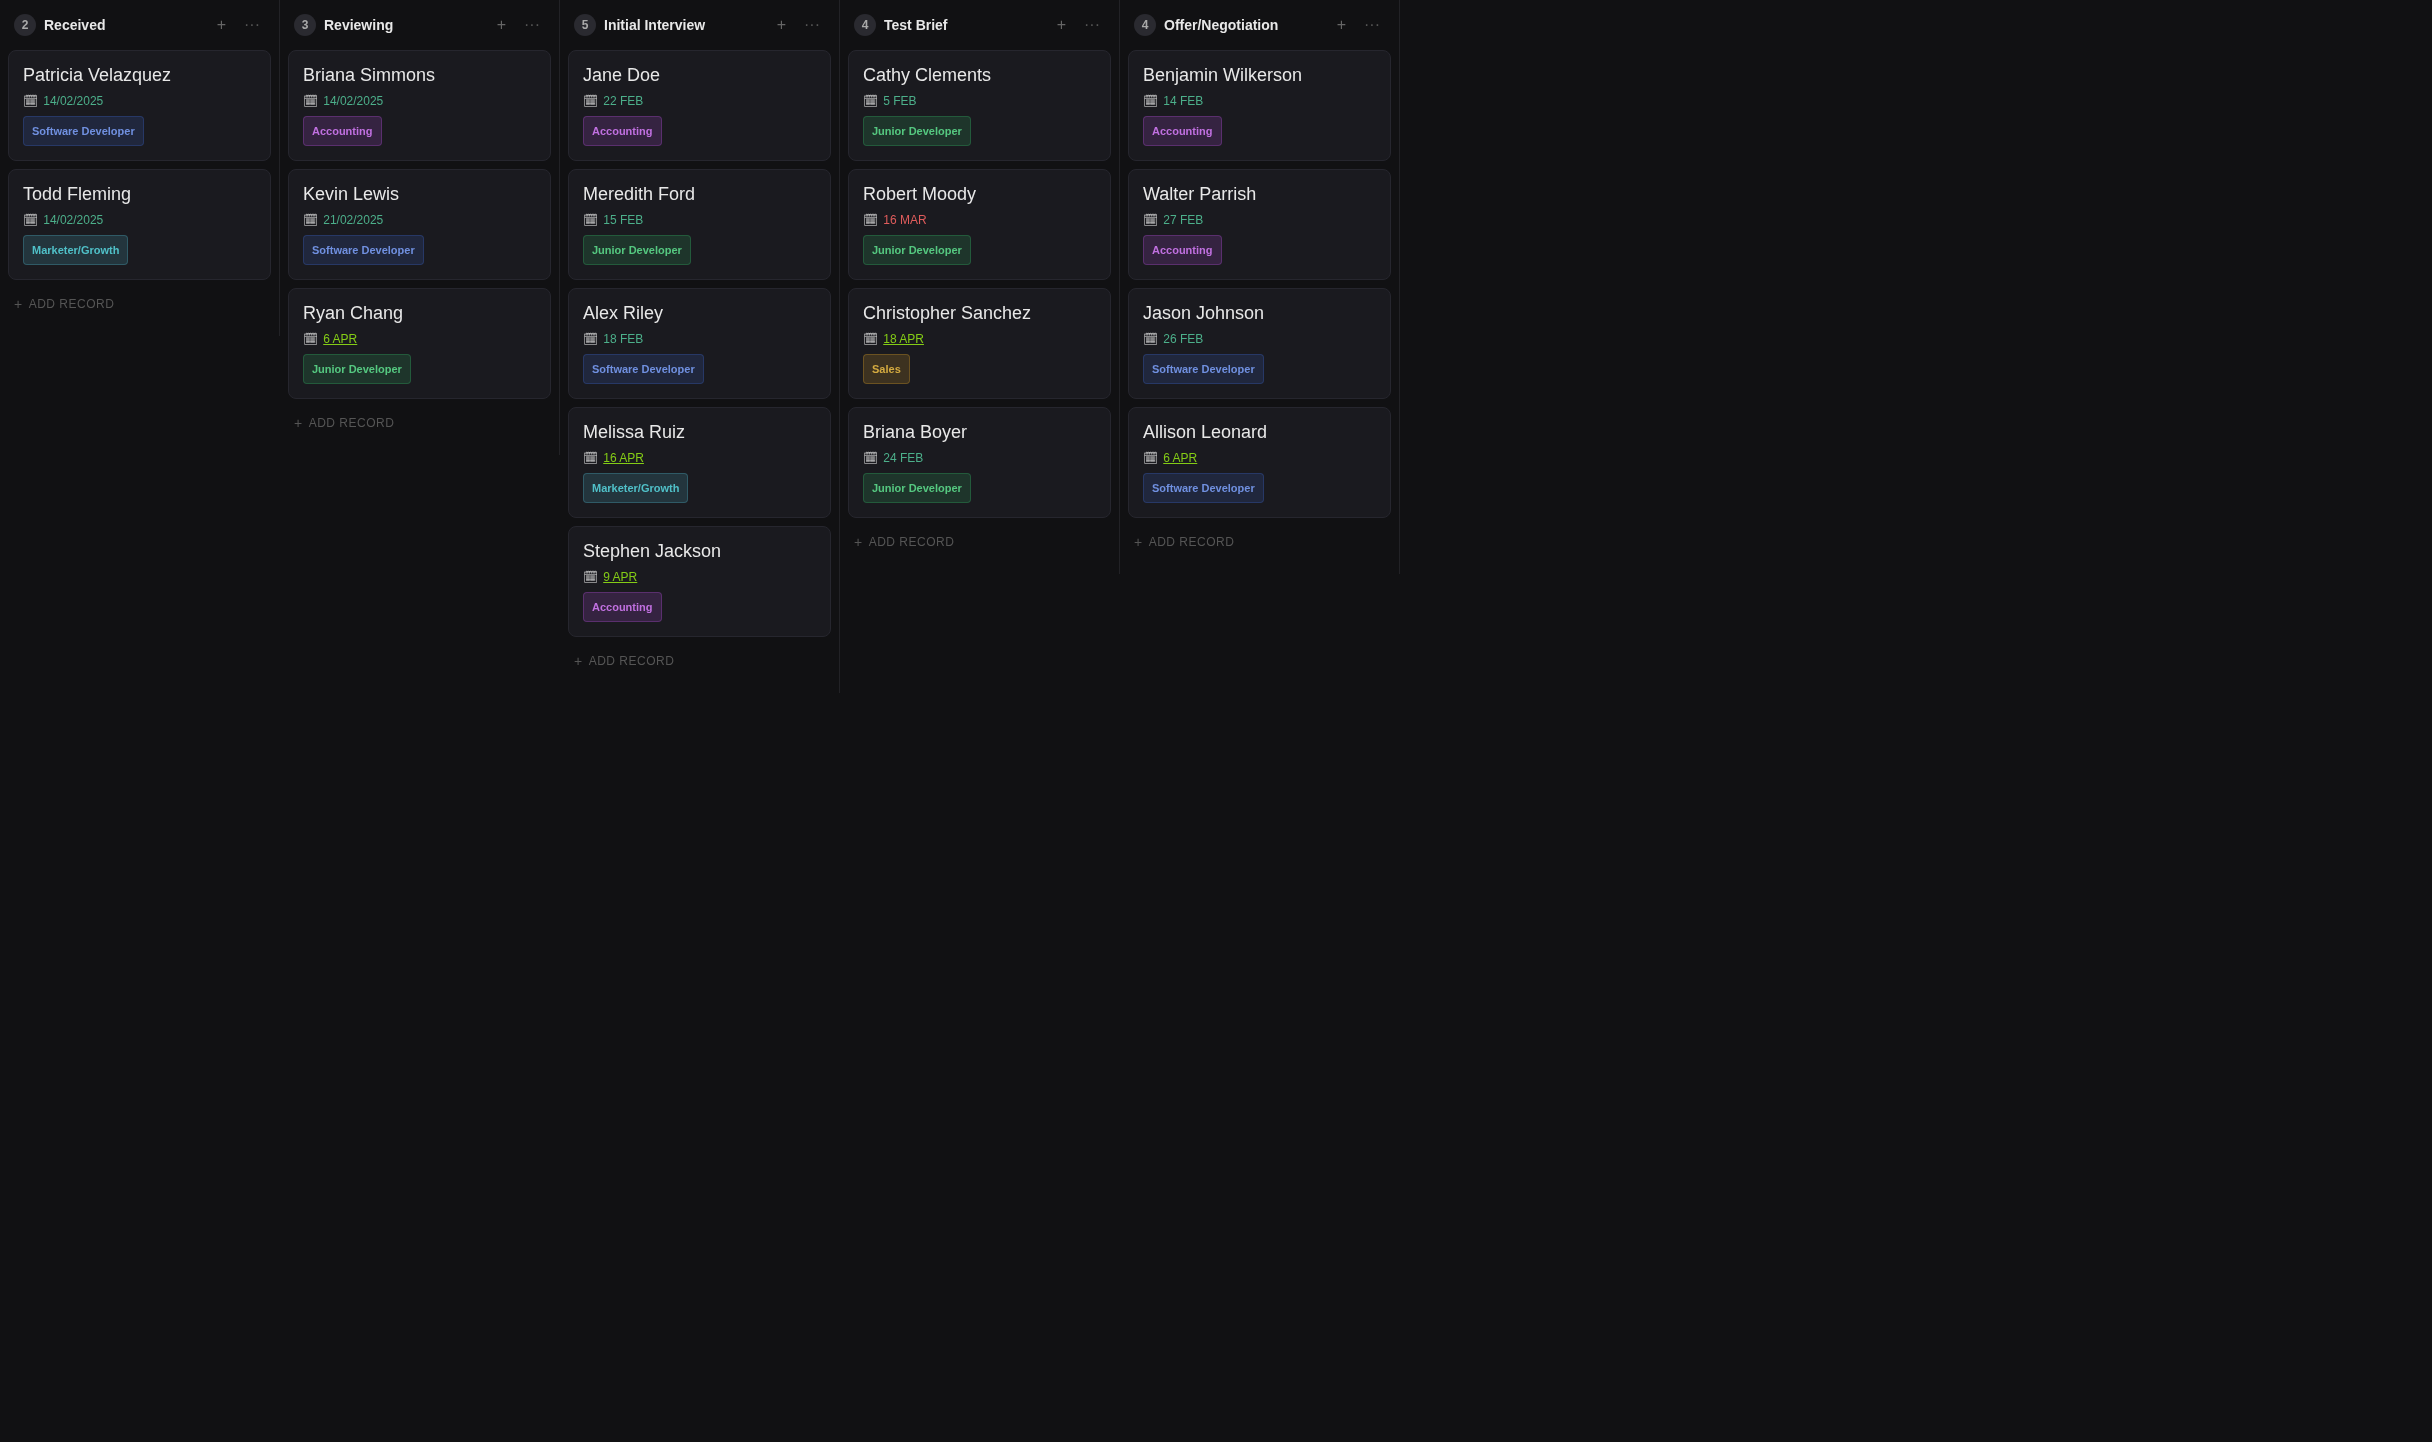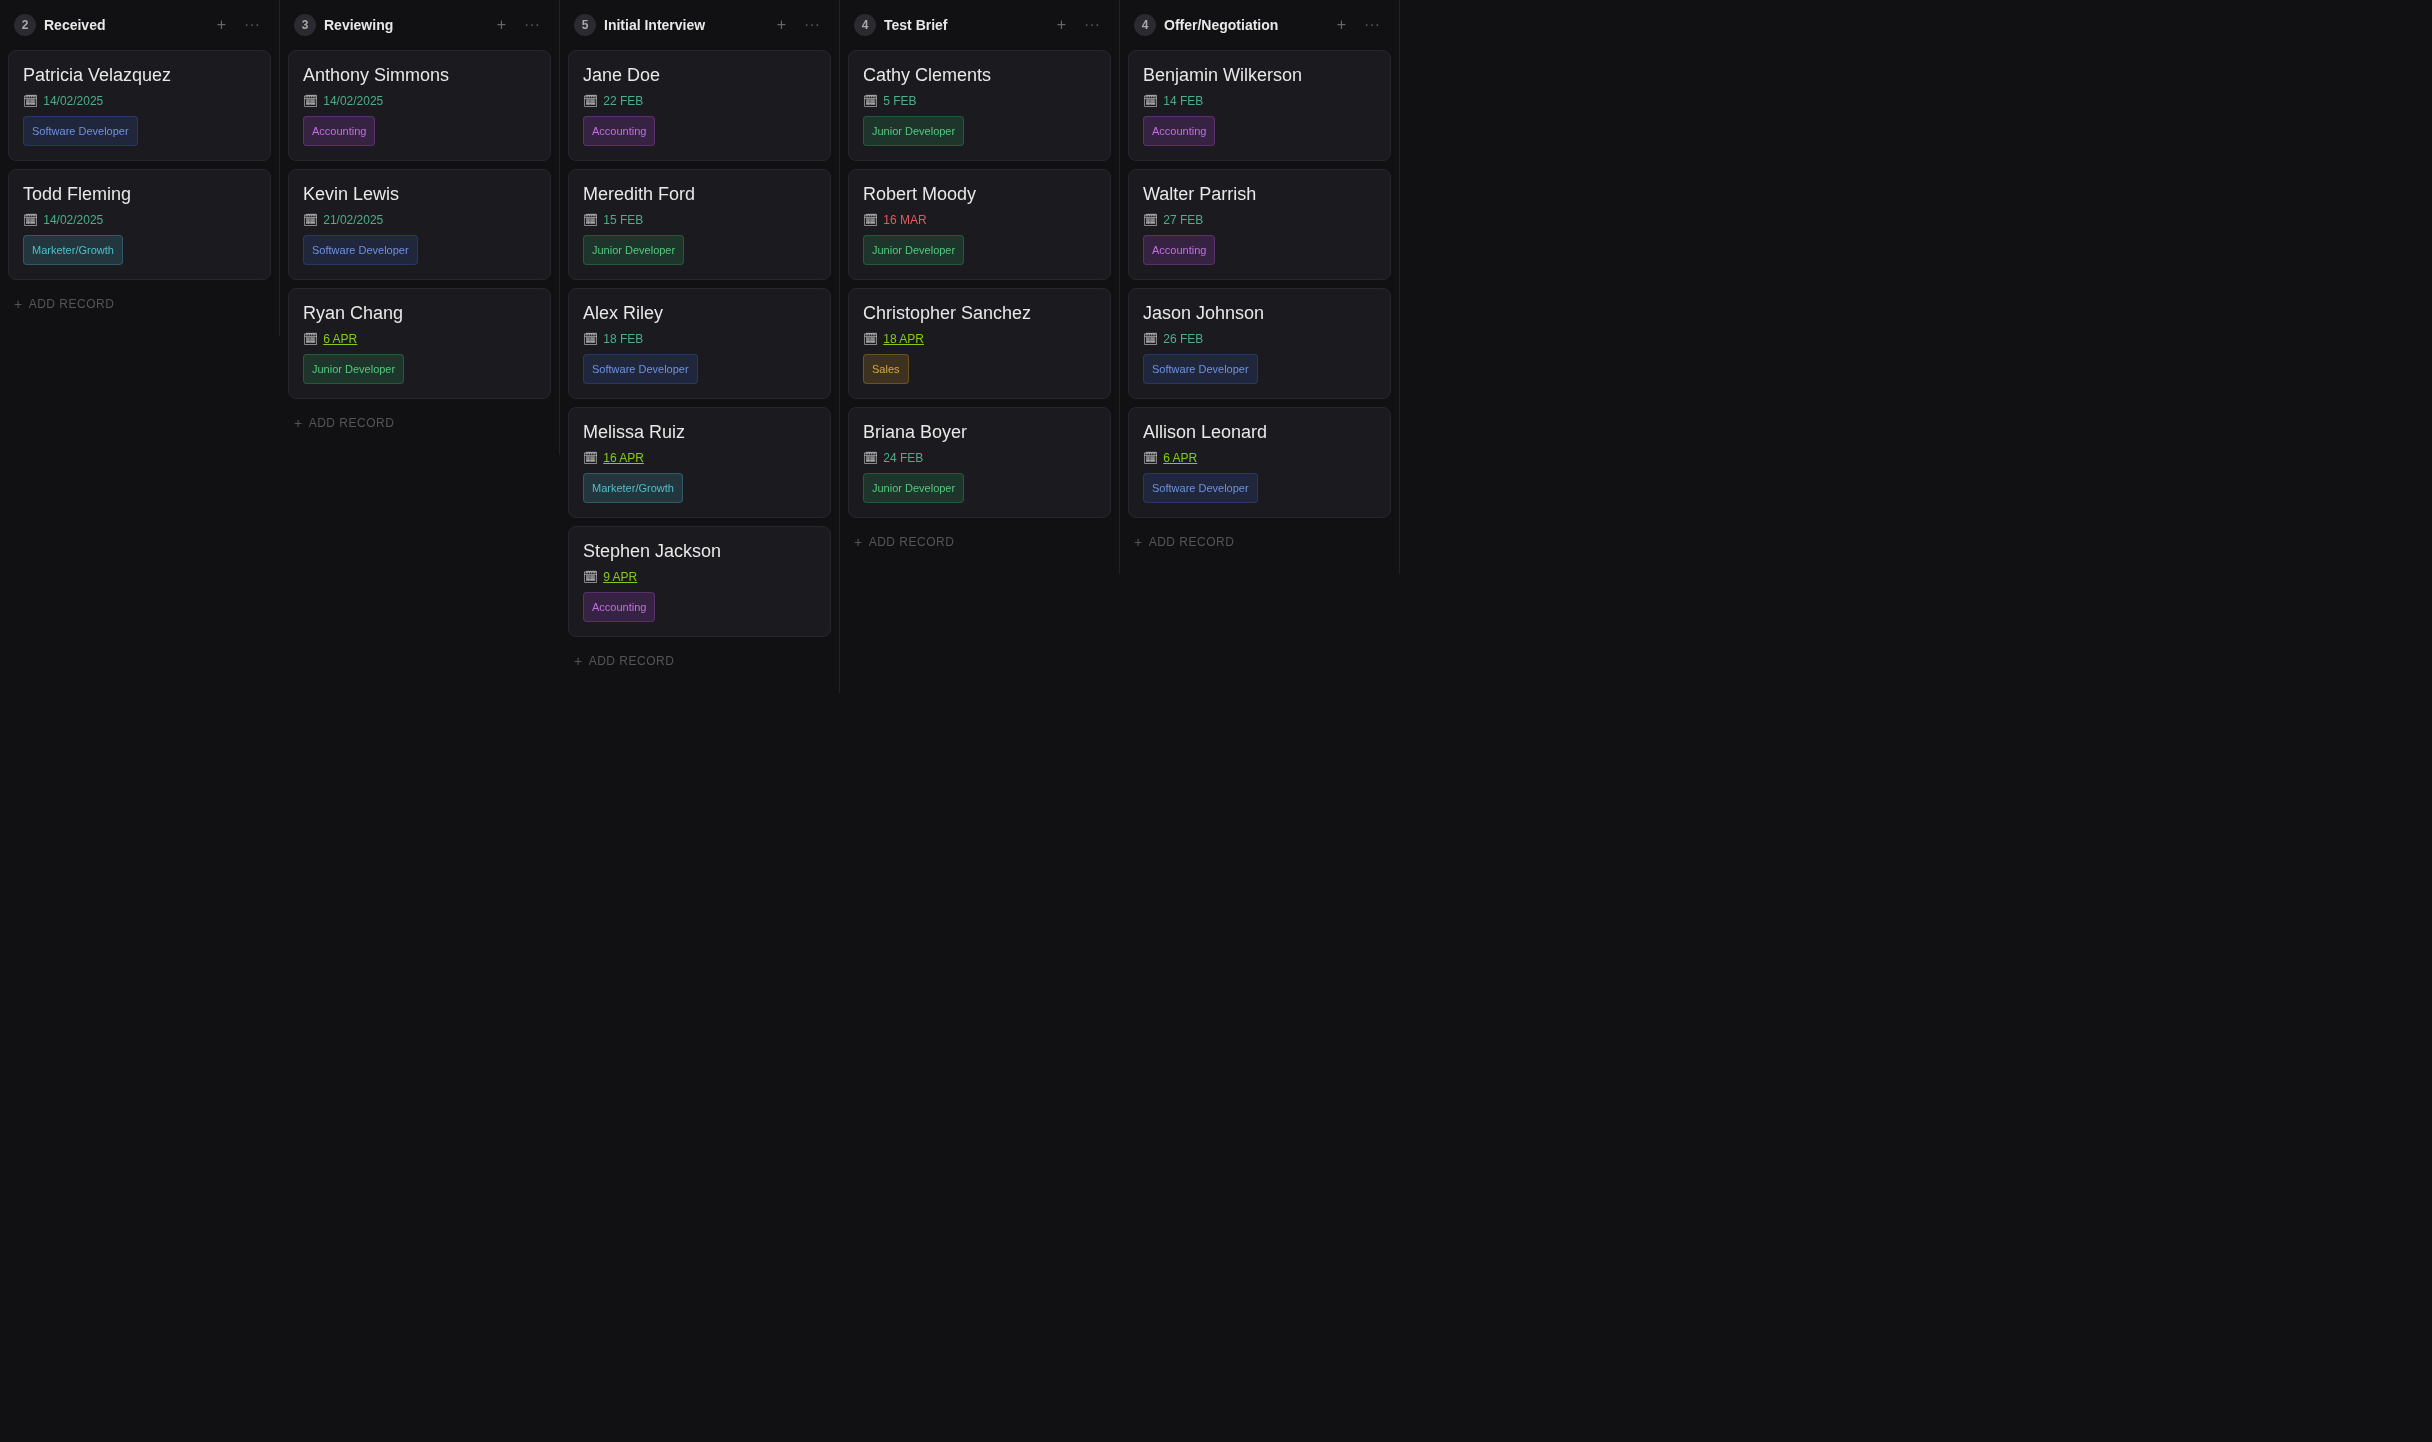--- a/index.html
+++ b/index.html
@@ -84,21 +84,21 @@
       font-size: 12px;
     }
     .date-green { color: #4caf8a; }
     .date-red { color: #e05c5c; text-align: center; }
     .date-orange { color: #84cc16; text-decoration: underline; }
     .badge {
       display: inline-block;
       padding: 8px 8px;
       border-radius: 4px;
       font-size: 11px;
-      font-weight: 400;
+      font-weight: 700;
     }
     .badge-accounting {
       background: rgba(180, 80, 220, 0.18);
       color: #c070e0;
       border: 1px solid rgba(180, 80, 220, 0.3);
       text-align: right;
     }
     .badge-software {
       background: rgba(60, 100, 200, 0.18);
       color: #7090e0;
@@ -169,21 +169,21 @@
         <span>ADD RECORD</span>
       </button>
     </div>
     <div class="column">
       <div class="column-header">
         <div class="col-count">3</div>
         <div class="col-title">Reviewing</div>
         <button class="col-action">+</button>
         <button class="dots-btn">···</button>
       </div>
-      <div class="card"><div class="card-name">Anthony Simmons</div><div class="card-date">
+      <div class="card"><div class="card-name">Briana Simmons</div><div class="card-date">
           <span style="font-size: 12px;">🗓</span>
           <span class="date-green">14/02/2025</span>
         </div><span class="badge badge-accounting">Accounting</span></div>
       <div class="card"><div class="card-name">Kevin Lewis</div><div class="card-date">
           <span style="font-size: 12px;">🗓</span>
           <span class="date-green">21/02/2025</span>
         </div><span class="badge badge-software">Software Developer</span></div>
       <div class="card"><div class="card-name">Ryan Chang</div><div class="card-date">
           <span style="font-size: 12px;">🗓</span>
           <span class="date-orange">6 APR</span>

